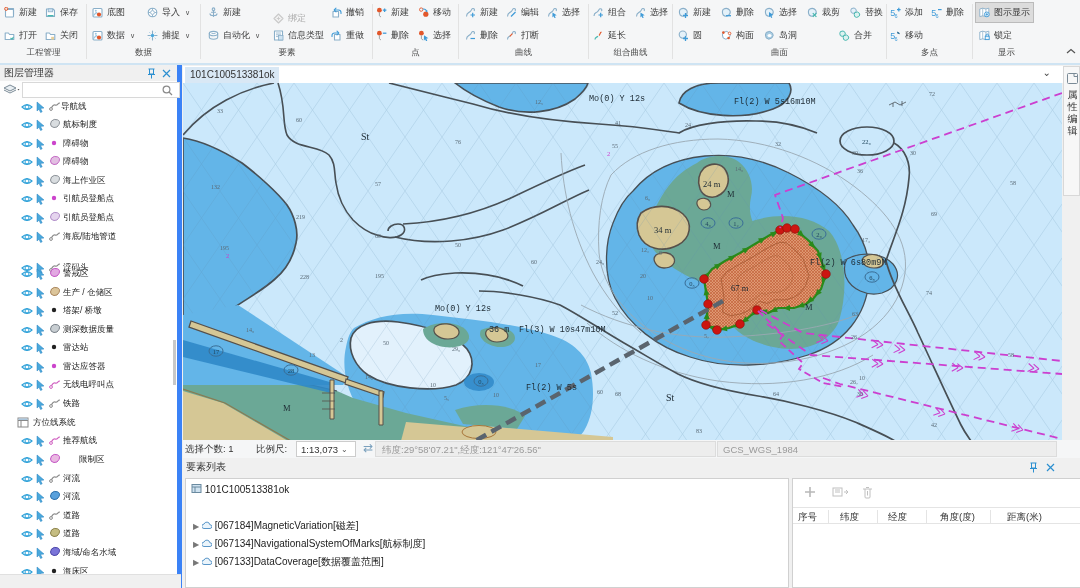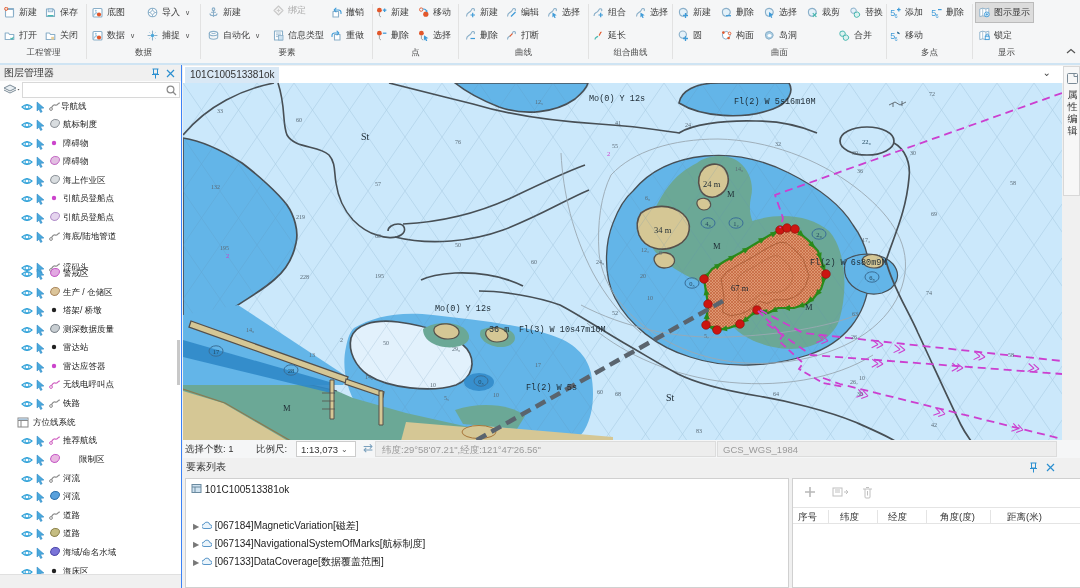--- a/index.html
+++ b/index.html
@@ -6,21 +6,21 @@
 html,body { width:1080px; height:588px; overflow:hidden; font-family:"Liberation Sans",sans-serif; background:#f0f0f0; }
 #app { position:relative; width:1080px; height:588px; }
 #ribbon { position:absolute; left:0; top:0; width:1080px; height:65px; background:#f5f6f7; border-bottom:2px solid #cfe4f3; }
 .glabel { position:absolute; bottom:4px; text-align:center; font-size:8.5px; color:#4a4a4a; }
 .rsep { position:absolute; top:4px; width:1px; height:55px; background:#e2e2e2; }
 .rbtn { position:absolute; height:11px; display:flex; align-items:center; font-size:9px; color:#3a3a3a; white-space:nowrap; }
 .rbtn svg { margin-right:4px; flex:none; }
 .chev { font-size:7px; color:#555; margin-left:5px; transform:scaleY(0.75); }
 .gray { color:#aaa; }
 .pressed { background:#dcdcdc; outline:1px solid #bbb; }
-#lpanel { position:absolute; left:0; top:65px; width:182px; height:523px; background:#fff; border-right:1px solid #3b82f6; }
+#lpanel { position:absolute; left:0; top:65px; width:182px; height:523px; background:#fff; border-right:5px solid #3b82f6; }
 #lphead { height:16px; background:#f0f0f0; font-size:10px; color:#333; padding-left:4px; line-height:16px; position:relative; }
 #lpsearch { height:19px; background:#fdfdfd; position:relative; }
 #lpsearch .sbox { position:absolute; left:22px; top:1px; width:158px; height:16px; background:#fff; border:1px solid #d8d8d8; }
 .lrow { position:absolute; left:0; width:178px; height:19px; display:flex; align-items:center; font-size:8.5px; color:#222; white-space:nowrap; }
 #tabbar { position:absolute; left:183px; top:66px; width:880px; height:17px; background:#fff; }
 #tab1 { position:absolute; left:2px; top:1px; width:94px; height:16px; background:#d9e8f5; font-size:10px; color:#333; padding-left:5px; line-height:16px; }
 #tabchev { position:absolute; right:12px; top:1px; font-size:10px; color:#444; }
 #map { position:absolute; left:183px; top:83px; width:879px; height:357px; overflow:hidden; }
 #rstrip { position:absolute; left:1063px; top:66px; width:17px; height:374px; background:#f0f0f0; }
 #rtab { position:absolute; left:0px; top:0px; width:17px; height:130px; background:#f7f7f7; border:1px solid #d8d8d8; }
@@ -109,21 +109,21 @@
       </div>
 <div class="glabel" style="left:87px;width:113px">数据</div>
 <div class="rsep" style="left:200px"></div>
 <div class="rbtn" style="left:208px;top:7px">
         <svg width="11" height="11" viewBox="0 0 11 11">
           <circle cx="5.5" cy="2.2" r="1.3" fill="none" stroke="#8aafc9" stroke-width="1.1" stroke-linecap="round" stroke-linejoin="round"></circle>
           <path d="M5.5 3.5 V9.5 M2 6.8 c0 2.6 7 2.6 7 0 M3.5 5.2 h4" fill="none" stroke="#8aafc9" stroke-width="1.1" stroke-linecap="round" stroke-linejoin="round"></path>
         </svg>
         <span>新建</span>
       </div>
-<div class="rbtn gray" style="left:273px;top:5px">
+<div class="rbtn gray" style="left:273px;top:13px">
         <svg width="11" height="11" viewBox="0 0 11 11">
           <path d="M5.5 1 L10 5.5 L5.5 10 L1 5.5z" fill="#f2f2f2" stroke="#c9c9c9" stroke-width="1.1" stroke-linecap="round" stroke-linejoin="round"></path>
           <path d="M3.8 5.5 h3.4 M5.5 3.8 v3.4" stroke="#c9c9c9" stroke-width="0.9"></path>
         </svg>
         <span>绑定</span>
       </div>
 <div class="rbtn" style="left:331px;top:7px">
         <svg width="11" height="11" viewBox="0 0 11 11">
           <rect x="2" y="4.5" width="5.5" height="5.5" fill="#fff" stroke="#8aafc9" stroke-width="1.1" stroke-linecap="round" stroke-linejoin="round"></rect>
           <path d="M3.5 3 h4 a2.5 2.5 0 0 1 2.5 2.5 v1" fill="none" stroke="#3f9bd8" stroke-width="1.1" stroke-linecap="round" stroke-linejoin="round"></path>

